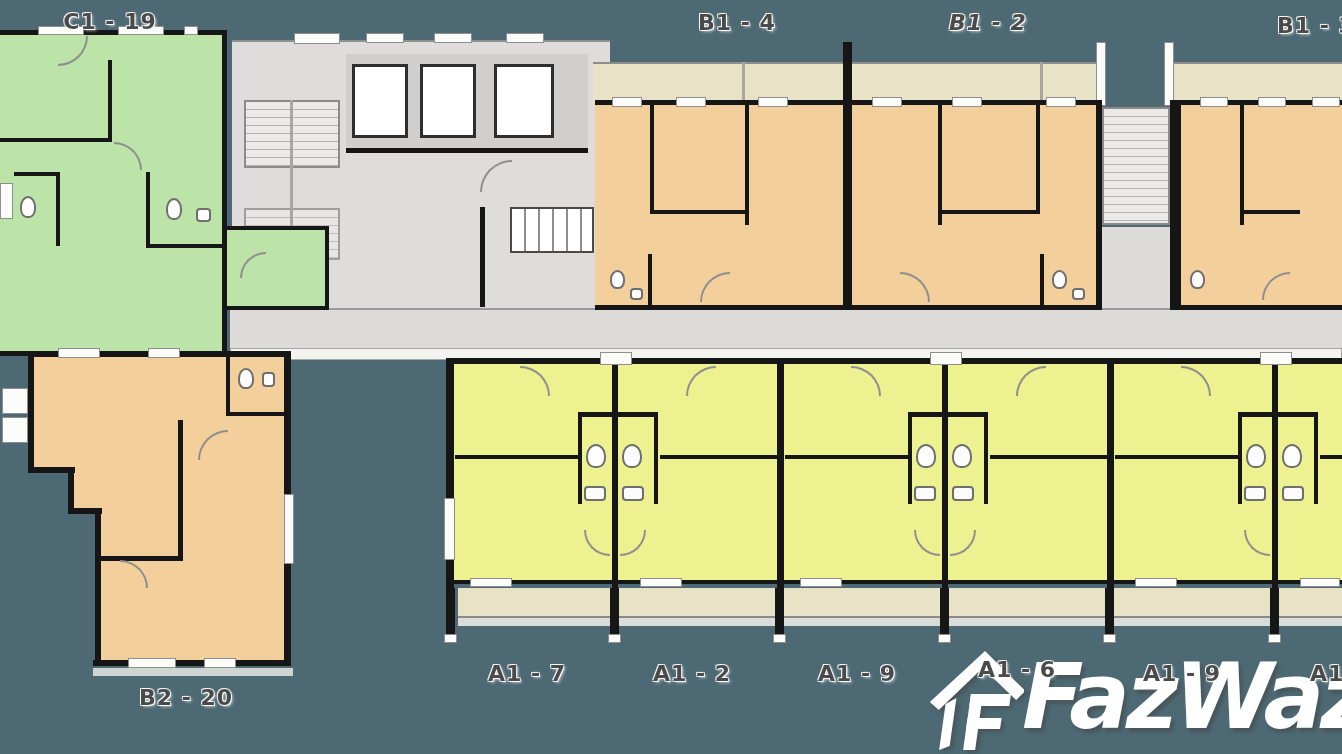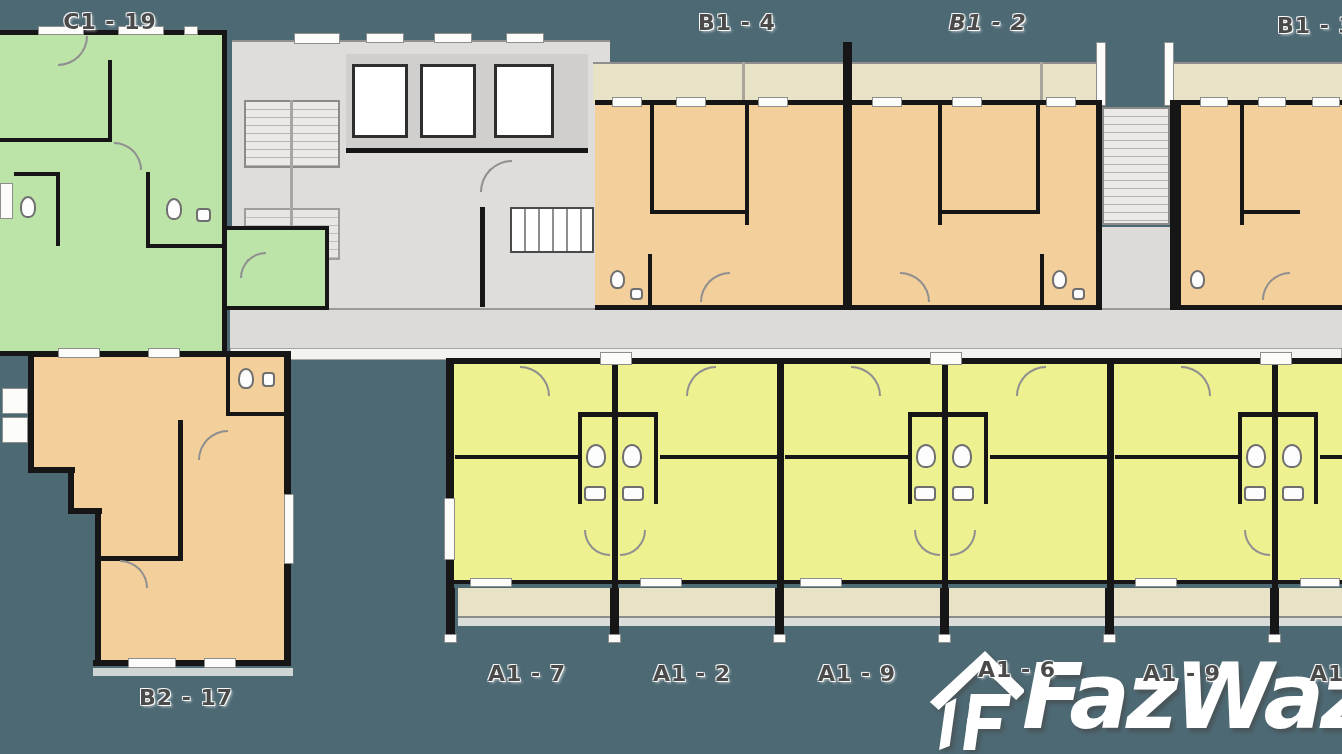--- a/index.html
+++ b/index.html
@@ -232,21 +232,21 @@
       <rect x="42" y="50" width="40" height="12"></rect>
       <rect x="42" y="74" width="34" height="11"></rect>
     </g>
   </svg>
   <div class="wm-text">FazWaz</div>
 
   <div class="ulabel" style="left:110px;top:21px;">C1 - 19</div>
   <div class="ulabel" style="left:737px;top:22px;">B1 - 4</div>
   <div class="ulabel" style="left:988px;top:22px;font-style:italic;">B1 - 2</div>
   <div class="ulabel" style="left:1316px;top:25px;">B1 - 3</div>
-  <div class="ulabel" style="left:186px;top:697px;">B2 - 17</div>
+  <div class="ulabel" style="left:186px;top:697px;">B2 - 20</div>
   <div class="ulabel" style="left:527px;top:673px;">A1 - 7</div>
   <div class="ulabel" style="left:692px;top:673px;">A1 - 2</div>
   <div class="ulabel" style="left:857px;top:673px;">A1 - 9</div>
   <div class="ulabel" style="left:1017px;top:669px;">A1 - 6</div>
   <div class="ulabel" style="left:1182px;top:673px;">A1 - 9</div>
   <div class="ulabel" style="left:1349px;top:673px;">A1 - 4</div>
 
 </div>
 
 </body></html>

